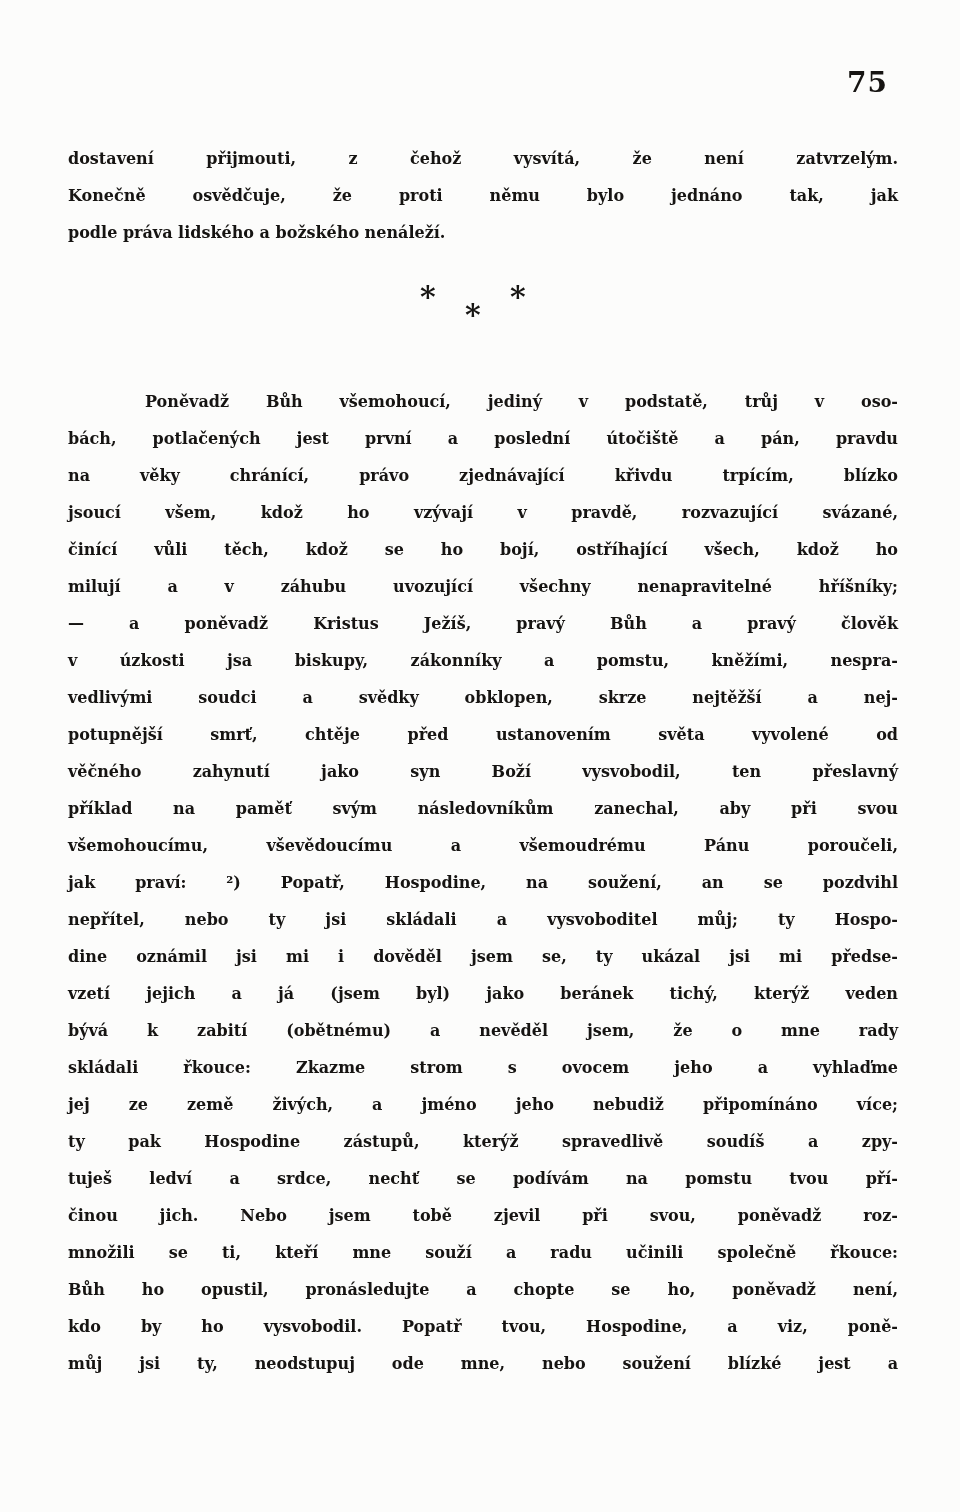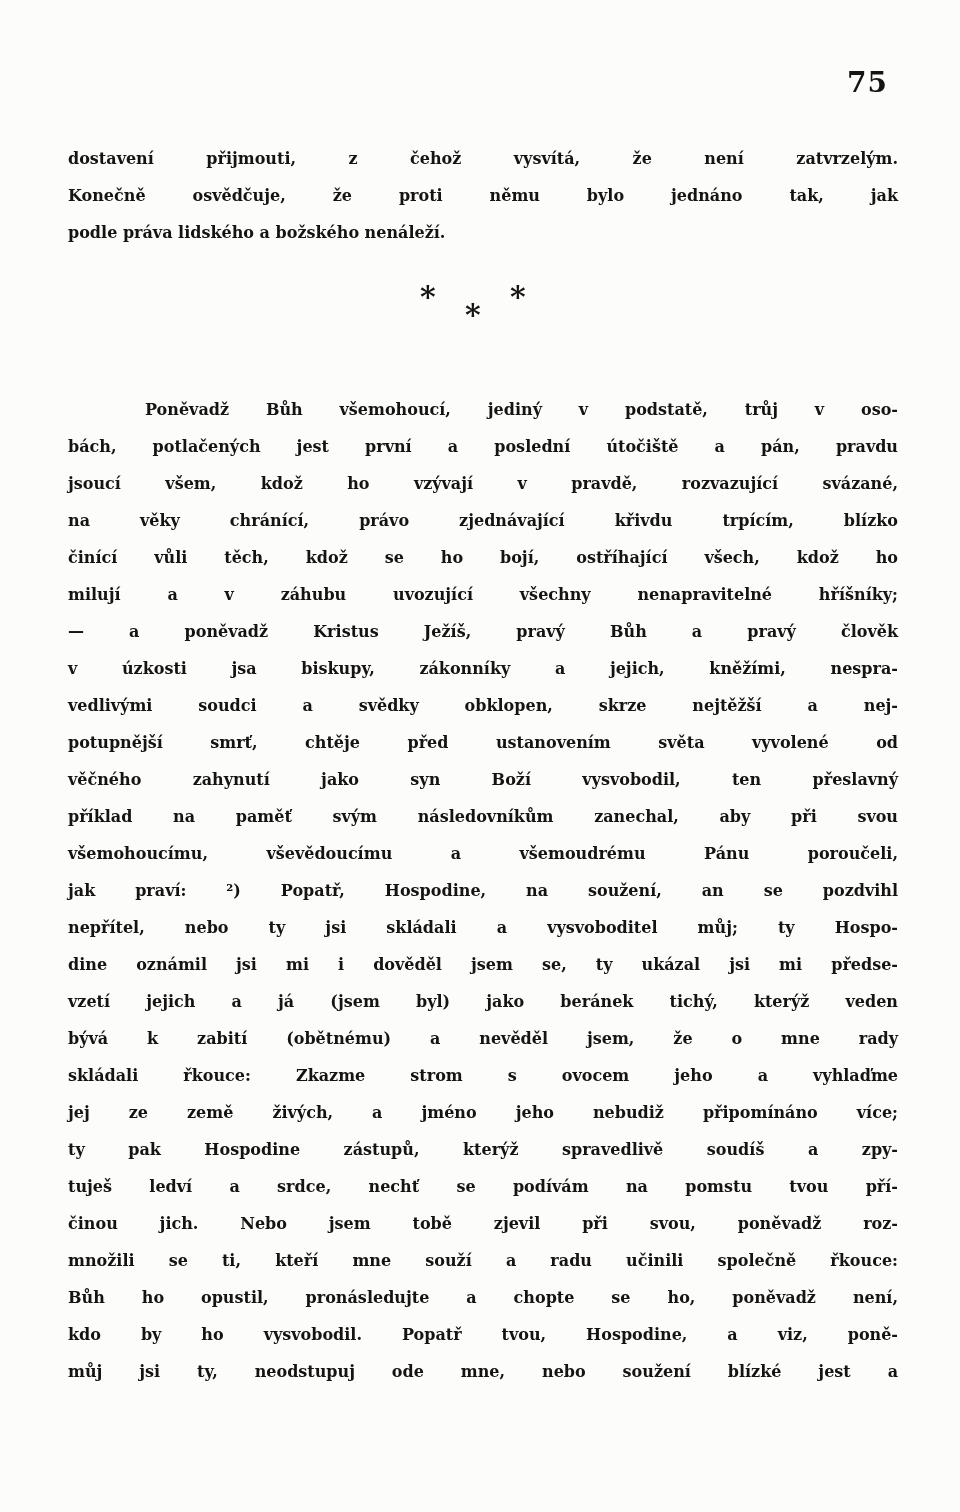--- a/index.html
+++ b/index.html
@@ -29,21 +29,21 @@
     font-size: 28px;
     letter-spacing: 1px;
   }
   .para {
     position: absolute;
     left: 68px;
     width: 830px;
     font-size: 16px;
   }
   .para-1 { top: 140px; }
-  .para-2 { top: 391px; }
+  .para-2 { top: 383px; }
   .line {
     height: 37px;
     line-height: 37px;
     text-align: justify;
     text-align-last: justify;
     white-space: nowrap;
   }
   .line.last-left {
     text-align-last: left;
   }
@@ -81,26 +81,26 @@
 
   <div class="separator">
     <span class="ast ast-left">*</span>
     <span class="ast ast-mid">*</span>
     <span class="ast ast-right">*</span>
   </div>
 
   <div class="para para-2">
       <div class="line first-indent">Poněvadž Bůh všemohoucí, jediný v podstatě, trůj v oso-</div>
       <div class="line">bách, potlačených jest první a poslední útočiště a pán, pravdu</div>
+      <div class="line">na věky chránící, právo zjednávající křivdu trpícím, blízko</div>
       <div class="line">jsoucí všem, kdož ho vzývají v pravdě, rozvazující svázané,</div>
-      <div class="line">na věky chránící, právo zjednávající křivdu trpícím, blízko</div>
       <div class="line">činící vůli těch, kdož se ho bojí, ostříhající všech, kdož ho</div>
       <div class="line">milují a v záhubu uvozující všechny nenapravitelné hříšníky;</div>
       <div class="line">— a poněvadž Kristus Ježíš, pravý Bůh a pravý člověk</div>
-      <div class="line">v úzkosti jsa biskupy, zákonníky a jejich, kněžími, nespra-</div>
+      <div class="line">v úzkosti jsa biskupy, zákonníky a pomstu, kněžími, nespra-</div>
       <div class="line">vedlivými soudci a svědky obklopen, skrze nejtěžší a nej-</div>
       <div class="line">potupnější smrť, chtěje před ustanovením světa vyvolené od</div>
       <div class="line">věčného zahynutí jako syn Boží vysvobodil, ten přeslavný</div>
       <div class="line">příklad na paměť svým následovníkům zanechal, aby při svou</div>
       <div class="line">všemohoucímu, vševědoucímu a všemoudrému Pánu poroučeli,</div>
       <div class="line">jak praví: ²) Popatř, Hospodine, na soužení, an se pozdvihl</div>
       <div class="line">nepřítel, nebo ty jsi skládali a vysvoboditel můj; ty Hospo-</div>
       <div class="line">dine oznámil jsi mi i dověděl jsem se, ty ukázal jsi mi předse-</div>
       <div class="line">vzetí jejich a já (jsem byl) jako beránek tichý, kterýž veden</div>
       <div class="line">bývá k zabití (obětnému) a nevěděl jsem, že o mne rady</div>

